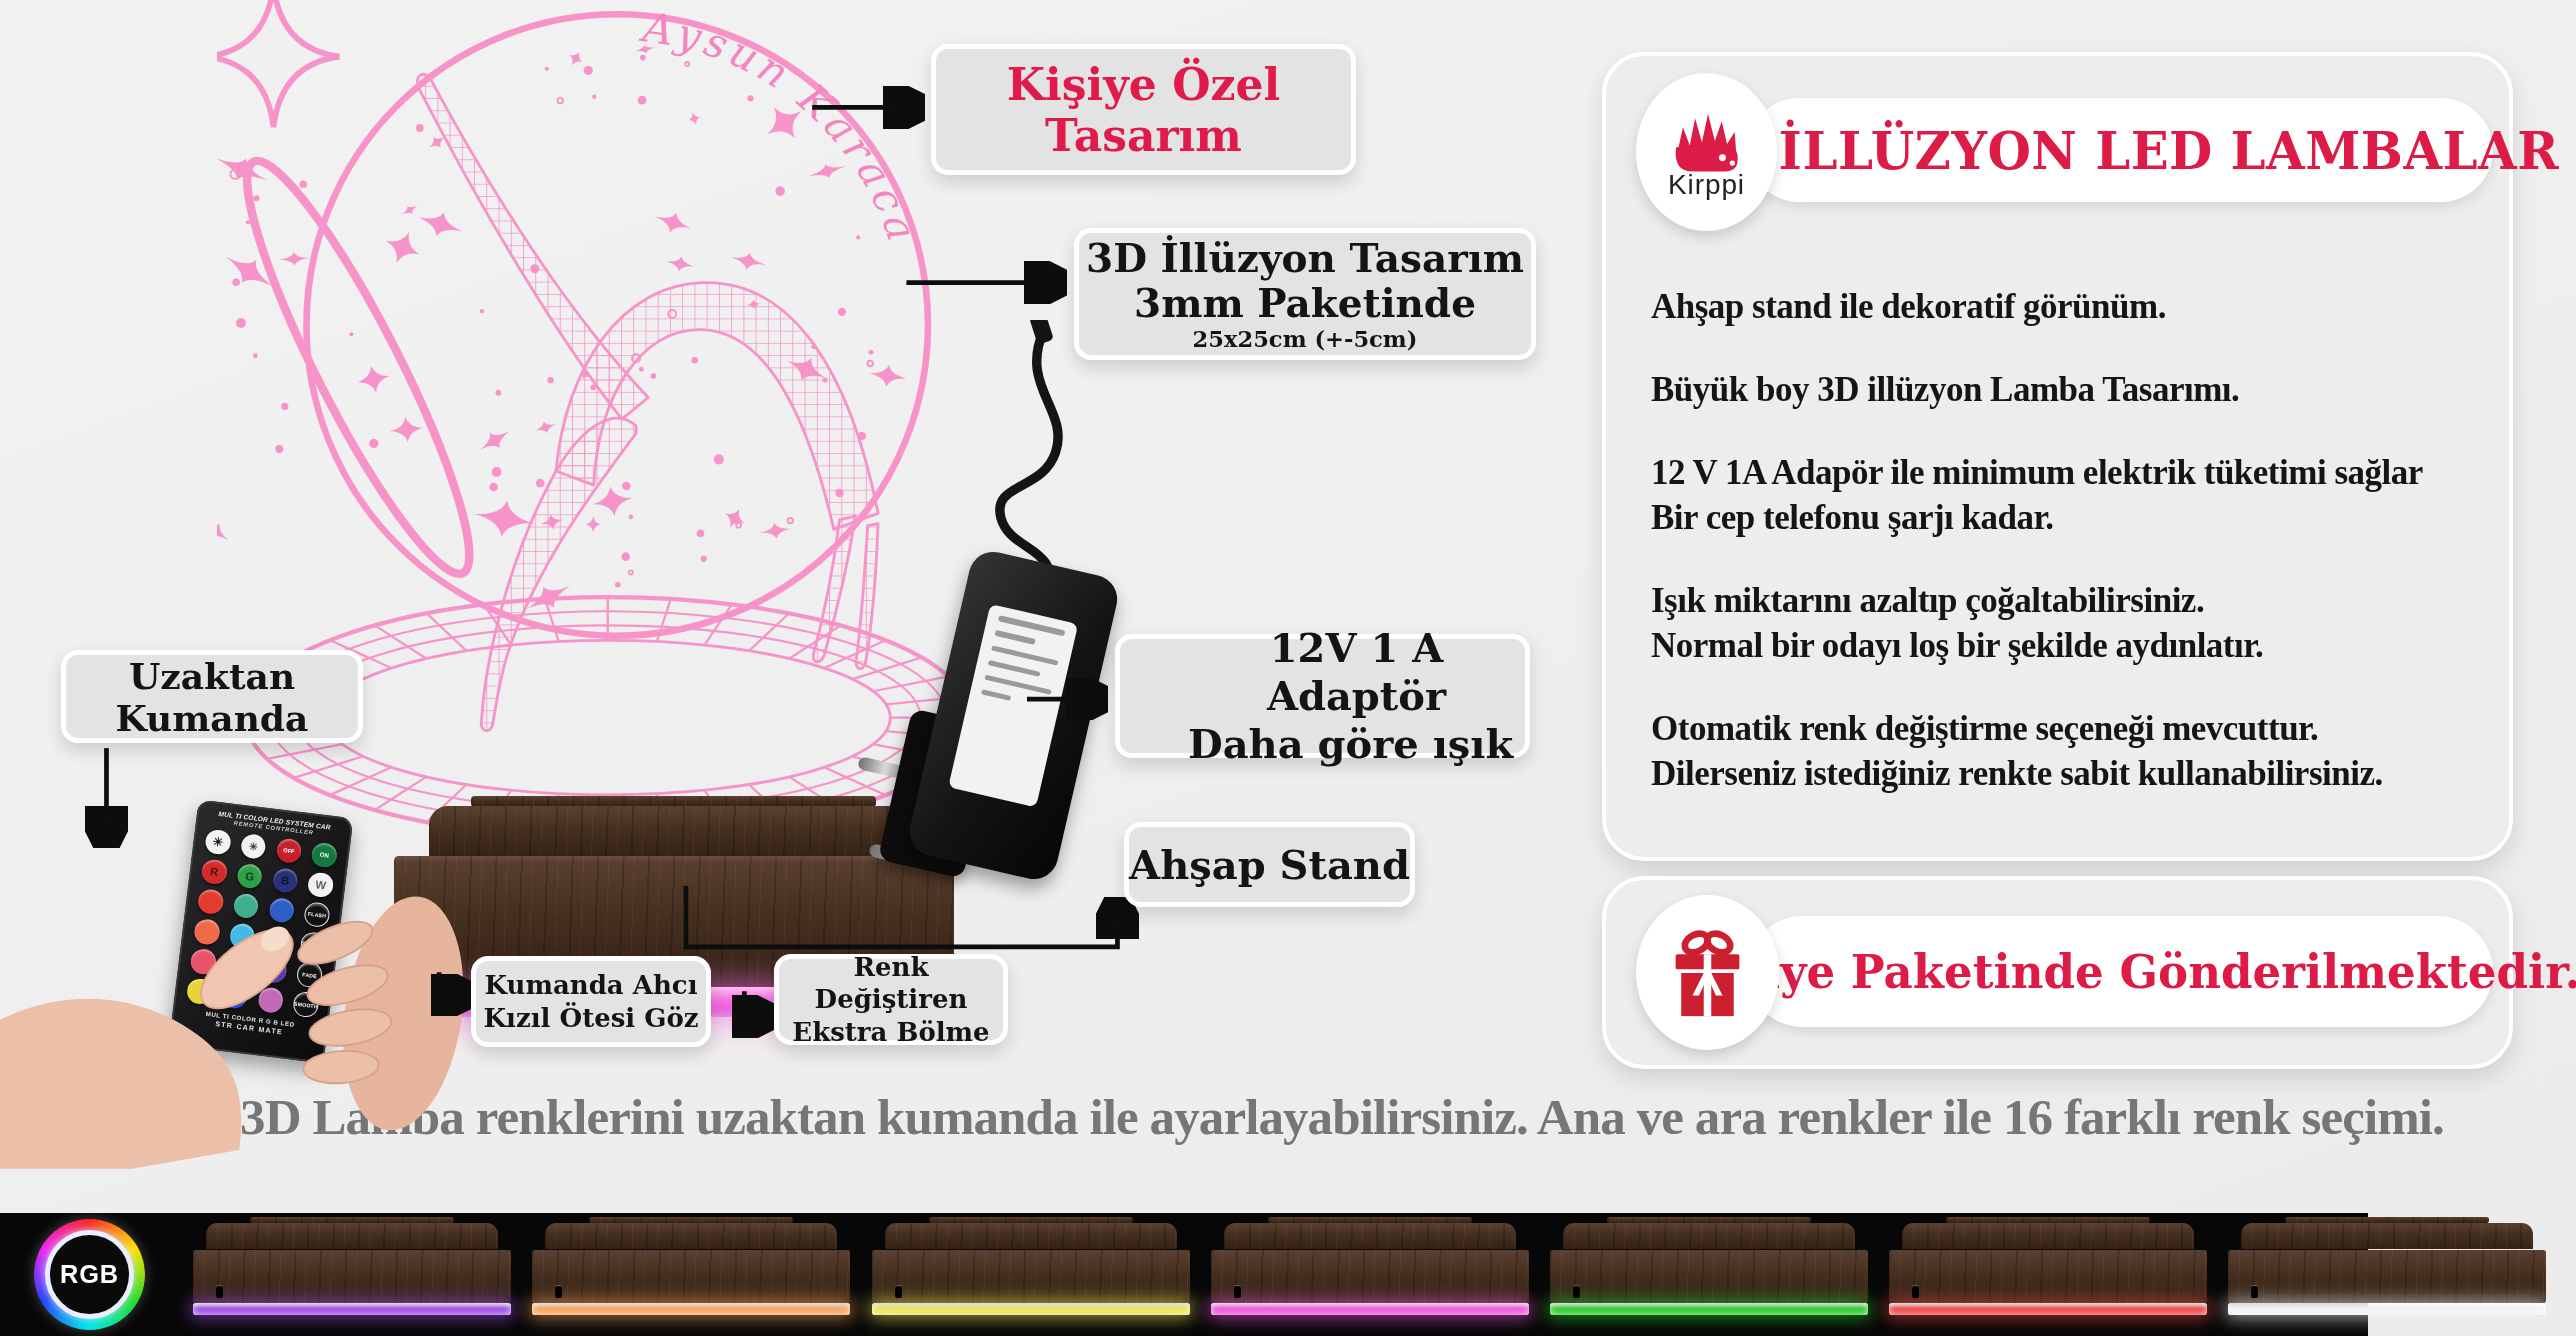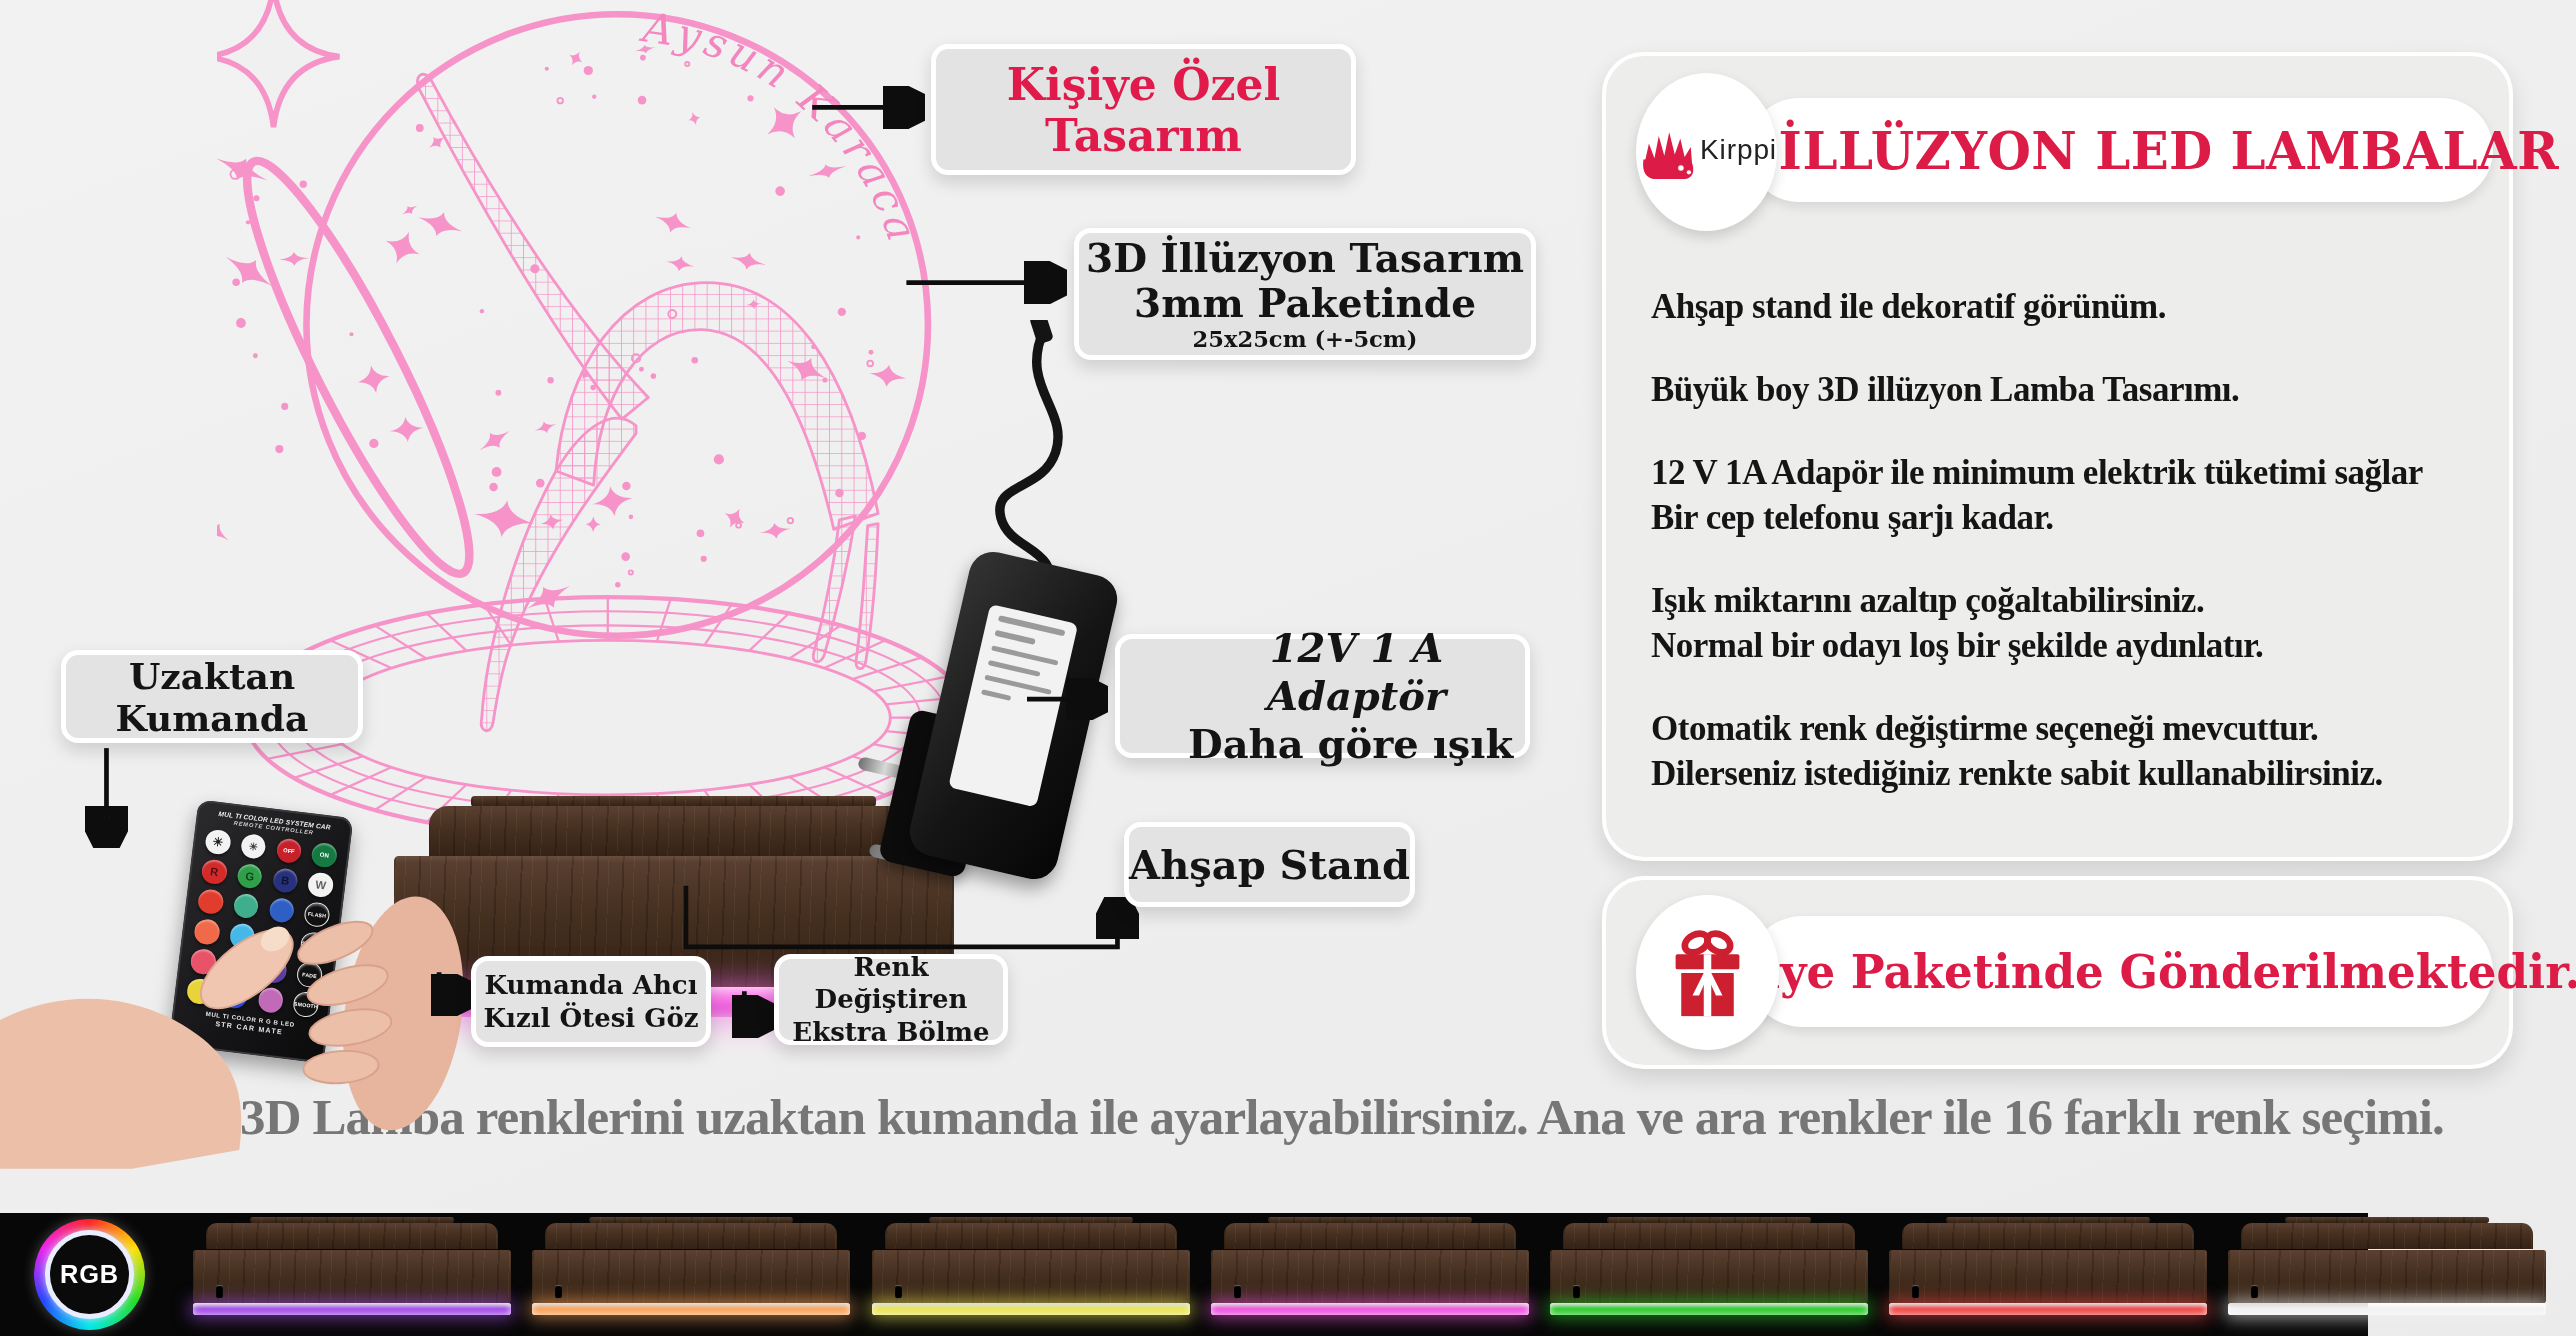--- a/index.html
+++ b/index.html
@@ -59,21 +59,21 @@
   .rc-mode{background:#111;border:1.9px solid #e8e8e8;color:#fff;font-size:5.2px;letter-spacing:0.2px;box-sizing:border-box;}
   .rc-foot{margin-top:4.7px;color:#e8e8e8;text-align:center;font-weight:700;}
   .rc-f1{font-size:6.1px;letter-spacing:0.6px;}
   .rc-f2{font-size:7px;letter-spacing:1.3px;margin-top:1.9px;}
   #handSvg{position:absolute;left:0;top:773px;z-index:5;pointer-events:none;}
 
   
   .panel{position:absolute;background:#ededec;border:4.7px solid #ffffff;border-radius:42px;
          box-shadow:0 9.4px 22.6px rgba(0,0,0,.12);z-index:2;}
   .logo-oval{position:absolute;background:#ffffff;border-radius:50%;box-shadow:0 5.7px 13px rgba(0,0,0,.15);
-             display:flex;flex-direction:row;align-items:center;justify-content:center;z-index:3;}
+             display:flex;flex-direction:column;align-items:center;justify-content:center;z-index:3;}
   .title-pill{position:absolute;background:#ffffff;border-radius:57px;box-shadow:0 4.7px 11.3px rgba(0,0,0,.10);
               display:flex;align-items:center;justify-content:center;z-index:2;}
   .title-pill .t{color:#dc1c46;font-weight:700;font-size:53px;letter-spacing:0.5px;transform:scaleX(.94);white-space:nowrap;}
   .info-body{position:absolute;left:45px;right:28px;top:228px;color:#151515;}
   .para{margin-bottom:38px;}
   .para div{font-family:"Liberation Serif",serif;font-weight:600;font-size:35px;line-height:45px;letter-spacing:-0.5px;}
   .gift-text{color:#dc1c46;font-weight:700;font-size:47px;white-space:nowrap;transform:scaleX(.96);}
   .kirppi{font-family:"Liberation Sans",sans-serif;font-weight:400;color:#222;font-size:28px;letter-spacing:0.9px;margin-top:-3.8px;}
 
   
@@ -349,21 +349,21 @@
     <div class="l1" style="font-size:44px;">Kişiye Özel Tasarım</div>
   </div>
 
   <div class="callout" style="left:1074px;top:228px;width:452px;height:122px;">
     <div class="l1" style="font-size:39px;line-height:1.15;">3D İllüzyon Tasarım</div>
     <div class="l1" style="font-size:39px;line-height:1.15;">3mm Paketinde</div>
     <div style="font-size:22.6px;font-weight:700;color:#141414;">25x25cm (+-5cm)</div>
   </div>
 
   <div class="callout" style="left:1115px;top:634px;width:415px;height:124px;align-items:flex-start;padding-left:68px;box-sizing:border-box;">
-    <div class="l1" style="font-size:40px;line-height:1.2;font-style:italic;">12V 1 A Adaptör</div>
+    <div class="l1" style="font-size:40px;line-height:1.2;">12V 1 A Adaptör</div>
     <div class="l1" style="font-size:40px;line-height:1.2;">Daha göre ışık</div>
   </div>
 
   <div class="callout" style="left:1124px;top:822px;width:281px;height:75px;">
     <div class="l1" style="font-size:40px;">Ahşap Stand</div>
   </div>
 
   <div class="callout" style="left:40px;top:650px;width:292px;height:83px;margin-left:21px;">
     <div class="l1" style="font-size:36px;">Uzaktan Kumanda</div>
   </div>

